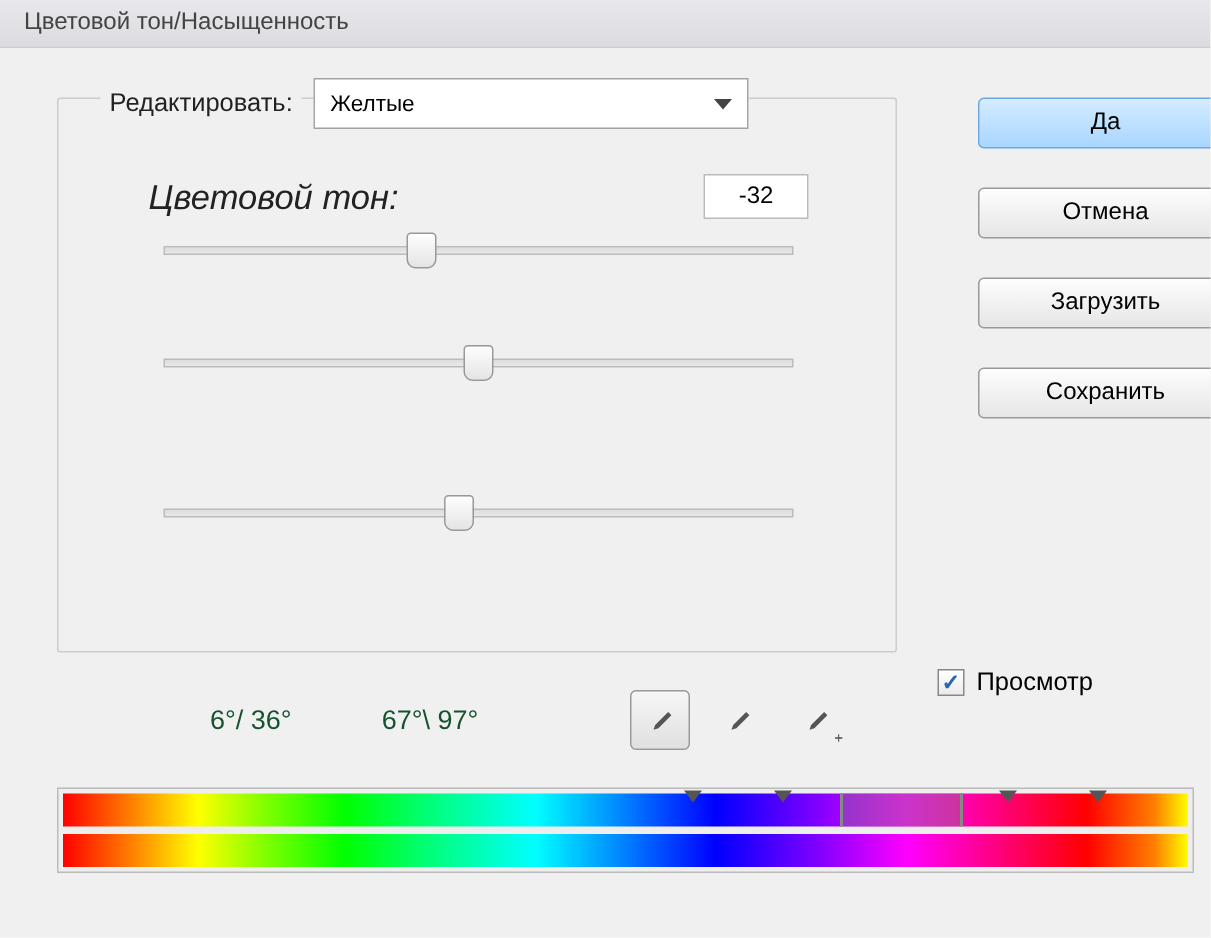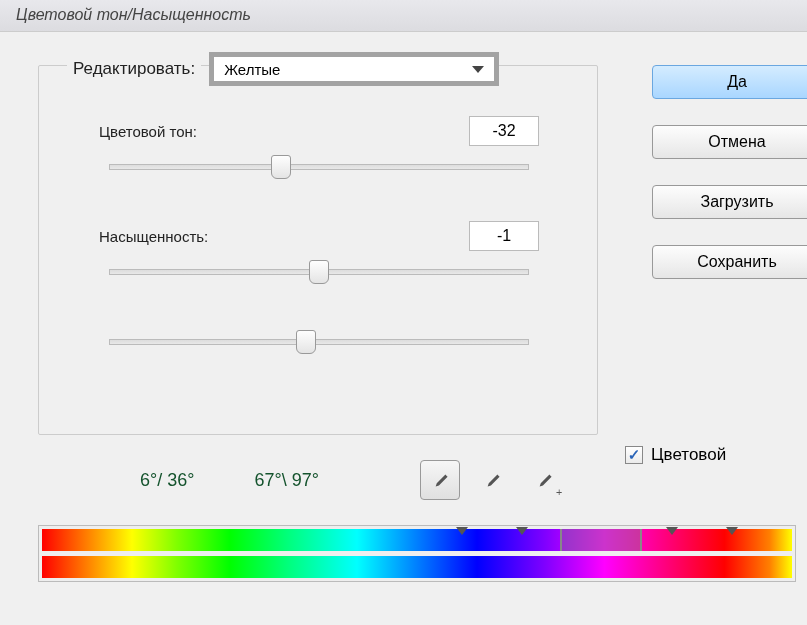--- a/index.html
+++ b/index.html
@@ -17,21 +17,20 @@
     background: #f0f0f0;
     position: relative;
   }
   .titlebar {
     height: 32px;
     background: linear-gradient(to bottom, #e8e8ec, #dcdce0);
     padding: 6px 16px;
     color: #444;
     font-size: 16px;
     border-bottom: 1px solid #ccc;
-    font-style: italic;
   }
   .content {
     position: absolute;
     top: 65px;
     left: 0;
     right: 0;
     bottom: 0;
     padding: 0 0 0 38px;
   }
   .groupbox {
@@ -48,21 +47,21 @@
     align-items: center;
     position: absolute;
   }
   .row-edit { top: -14px; left: 28px; }
   .row-edit .label { background: #f0f0f0; padding: 0 6px; }
   .label { color: #222; font-size: 17px; }
   .dropdown {
     width: 290px;
     height: 34px;
     background: #fff;
-    border: 5px solid #a3a3a3;
+    border: 1px solid #a3a3a3;
     margin-left: 8px;
     padding: 4px 10px;
     display: flex;
     align-items: center;
     justify-content: space-between;
     cursor: pointer;
   }
   .dropdown .arrow {
     width: 0; height: 0;
     border-left: 6px solid transparent;
@@ -71,21 +70,21 @@
   }
   .slider-block {
     position: absolute;
     left: 60px;
     width: 440px;
   }
   .slider-block.sb1 { top: 50px; }
   .slider-block.sb2 { top: 155px; }
   .slider-block.sb3 { top: 255px; }
   .slider-row { display: flex; align-items: center; justify-content: space-between; }
-  .slider-label { font-size: 15px; color: #222; }
+  .slider-label { font-size: 23px; color: #222; font-style: italic; }
   .num-input {
     width: 70px;
     height: 30px;
     background: #fff;
     border: 1px solid #bbb;
     text-align: center;
     font-size: 16px;
     font-family: inherit;
   }
   .slider-track {
@@ -251,24 +250,20 @@
         <div class="slider-row">
           <span class="slider-label">Цветовой тон:</span>
           <input class="num-input" value="-32" style="">
         </div>
         <div class="slider-track">
           <div class="slider-thumb" style="left:41%"></div>
         </div>
       </div>
 
       <div class="slider-block sb2">
-        <div class="slider-row">
-          <span class="slider-label">Насыщенность:</span>
-          <input class="num-input" value="-1" style="">
-        </div>
         <div class="slider-track">
           <div class="slider-thumb" style="left:50%"></div>
         </div>
       </div>
 
       <div class="slider-block sb3">
         <div class="slider-track">
           <div class="slider-thumb" style="left:47%"></div>
         </div>
       </div>
@@ -302,21 +297,21 @@
         <svg class="eyedrop-svg" viewBox="0 0 24 24">
             <path d="M19 3l2 2-3 3 1 1-8 8-3 1 1-3 8-8 1 1 3-3z" fill="#555"></path>
           </svg>
         <span class="sub">−</span>
       </div>
     </div>
 
     <div class="checks">
       <div class="check-row">
         <div class="checkbox checked"></div>
-        <span>Цветовой</span>
+        <span>Просмотр</span>
       </div>
     </div>
 
     <div class="spectrum-container">
       <div class="spectrum">
         <div class="marker" style="left:56%"></div>
         <div class="marker" style="left:64%"></div>
         <div class="range-bar" style="left:69%;width:11%"></div>
         <div class="marker" style="left:84%"></div>
         <div class="marker" style="left:92%"></div>

